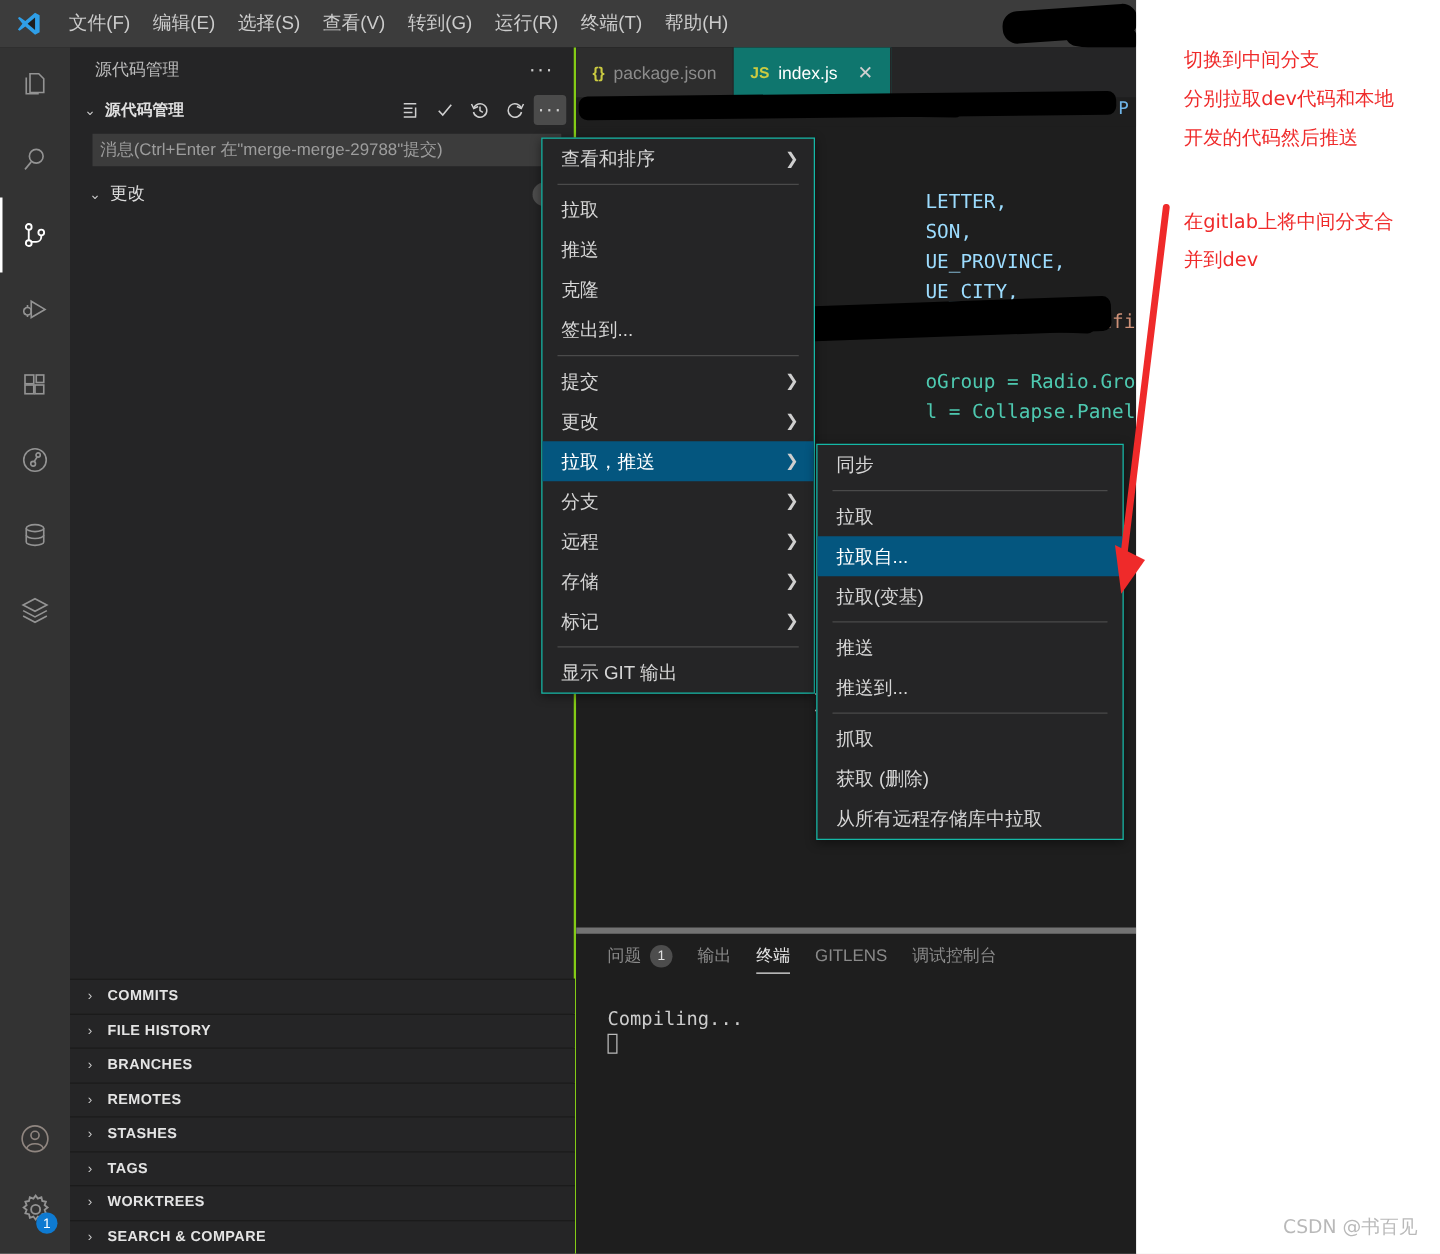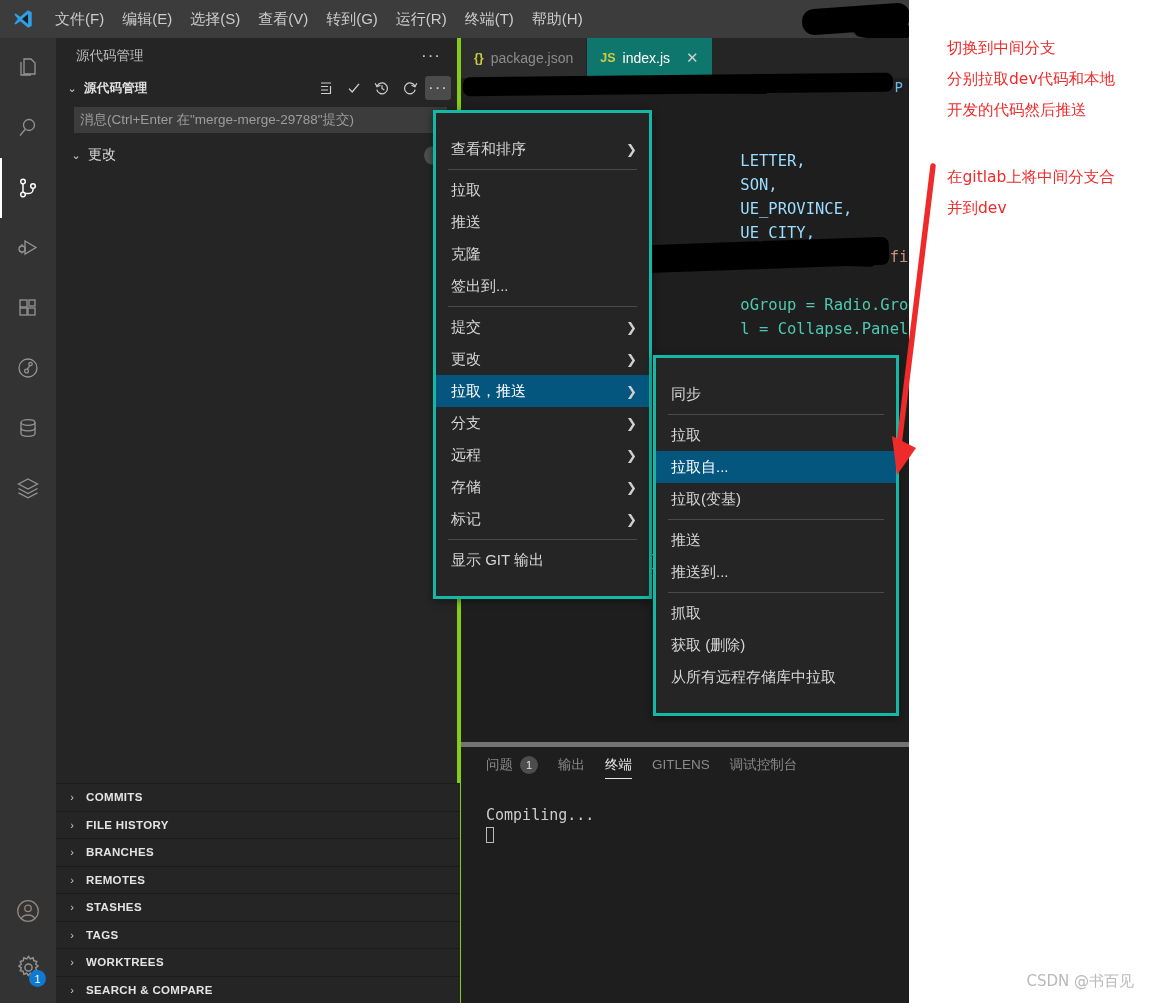--- a/index.html
+++ b/index.html
@@ -45,21 +45,21 @@
   .act-bottom { position: absolute; left: 0; bottom: 8px; width: 56px; }
   .badge-dot {
     position: absolute; right: 10px; bottom: 8px; min-width: 17px; height: 17px;
     border-radius: 9px; background: #0e7ad1; color: #fff; font-size: 11px;
     display: flex; align-items: center; justify-content: center; padding: 0 4px;
   }
 
   
   .sidebar {
     position: absolute; left: 56px; top: 38px; width: 405px; height: 965px;
-    background: #252526; border-right: 4px solid #84cc16;
+    background: #252526; border-right: 2px solid #84cc16;
   }
   .sidebar-title {
     height: 35px; display: flex; align-items: center; justify-content: space-between;
     padding: 0 16px 0 20px; font-size: 13.5px; color: #bbbbbb;
   }
   .sidebar-title .dots { font-size: 17px; letter-spacing: 1px; color: #cccccc; }
 
   .scm-header {
     height: 30px; display: flex; align-items: center; padding: 0 4px 0 8px; gap: 4px;
   }
@@ -126,22 +126,22 @@
   .ptab { font-size: 13.5px; color: #8a8a8a; position: relative; height: 36px; line-height: 36px; display:flex; align-items:center; gap:7px; }
   .ptab.active { color: #e7e7e7; }
   .ptab.active::after { content:""; position:absolute; left:0; right:0; bottom: 4px; height: 1px; background: #e7e7e7; }
   .ptab .pbadge { background:#4d4d4d; color:#e0e0e0; border-radius:9px; min-width:18px; height:18px;
                   font-size:11px; display:flex; align-items:center; justify-content:center; padding:0 5px; }
   .terminal-body { padding: 22px 0 0 25px; font-family: "DejaVu Sans Mono", monospace; font-size: 15px; color: #cccccc; line-height: 1.45; }
   .cursor-box { display:inline-block; width: 8px; height: 16px; border: 1px solid #bbbbbb; }
 
   
   .ctxmenu {
-    position: absolute; background: #252526; border: 3px solid #14b8a6;
-    box-shadow: 0 2px 8px rgba(0,0,0,.45); padding: 20px 0; z-index: 40;
+    position: absolute; background: #252526; border: 1px solid #14b8a6;
+    box-shadow: 0 2px 8px rgba(0,0,0,.45); padding: 0 0; z-index: 40;
   }
   .ctxmenu.m1 { left: 433px; top: 110px; width: 219px; }
   .ctxmenu.m2 { left: 653px; top: 355px; width: 246px; }
   .mi {
     height: 32px; display: flex; align-items: center; padding: 0 12px 0 15px;
     font-size: 15px; color: #d6d6d6; white-space: nowrap;
   }
   .mi.sel { background: #04567f; color: #ffffff; }
   .mi .sub { margin-left: auto; font-size: 13px; color: #cfcfcf; }
   .msep { height: 1px; background: #4a4a4a; margin: 4px 12px; }

